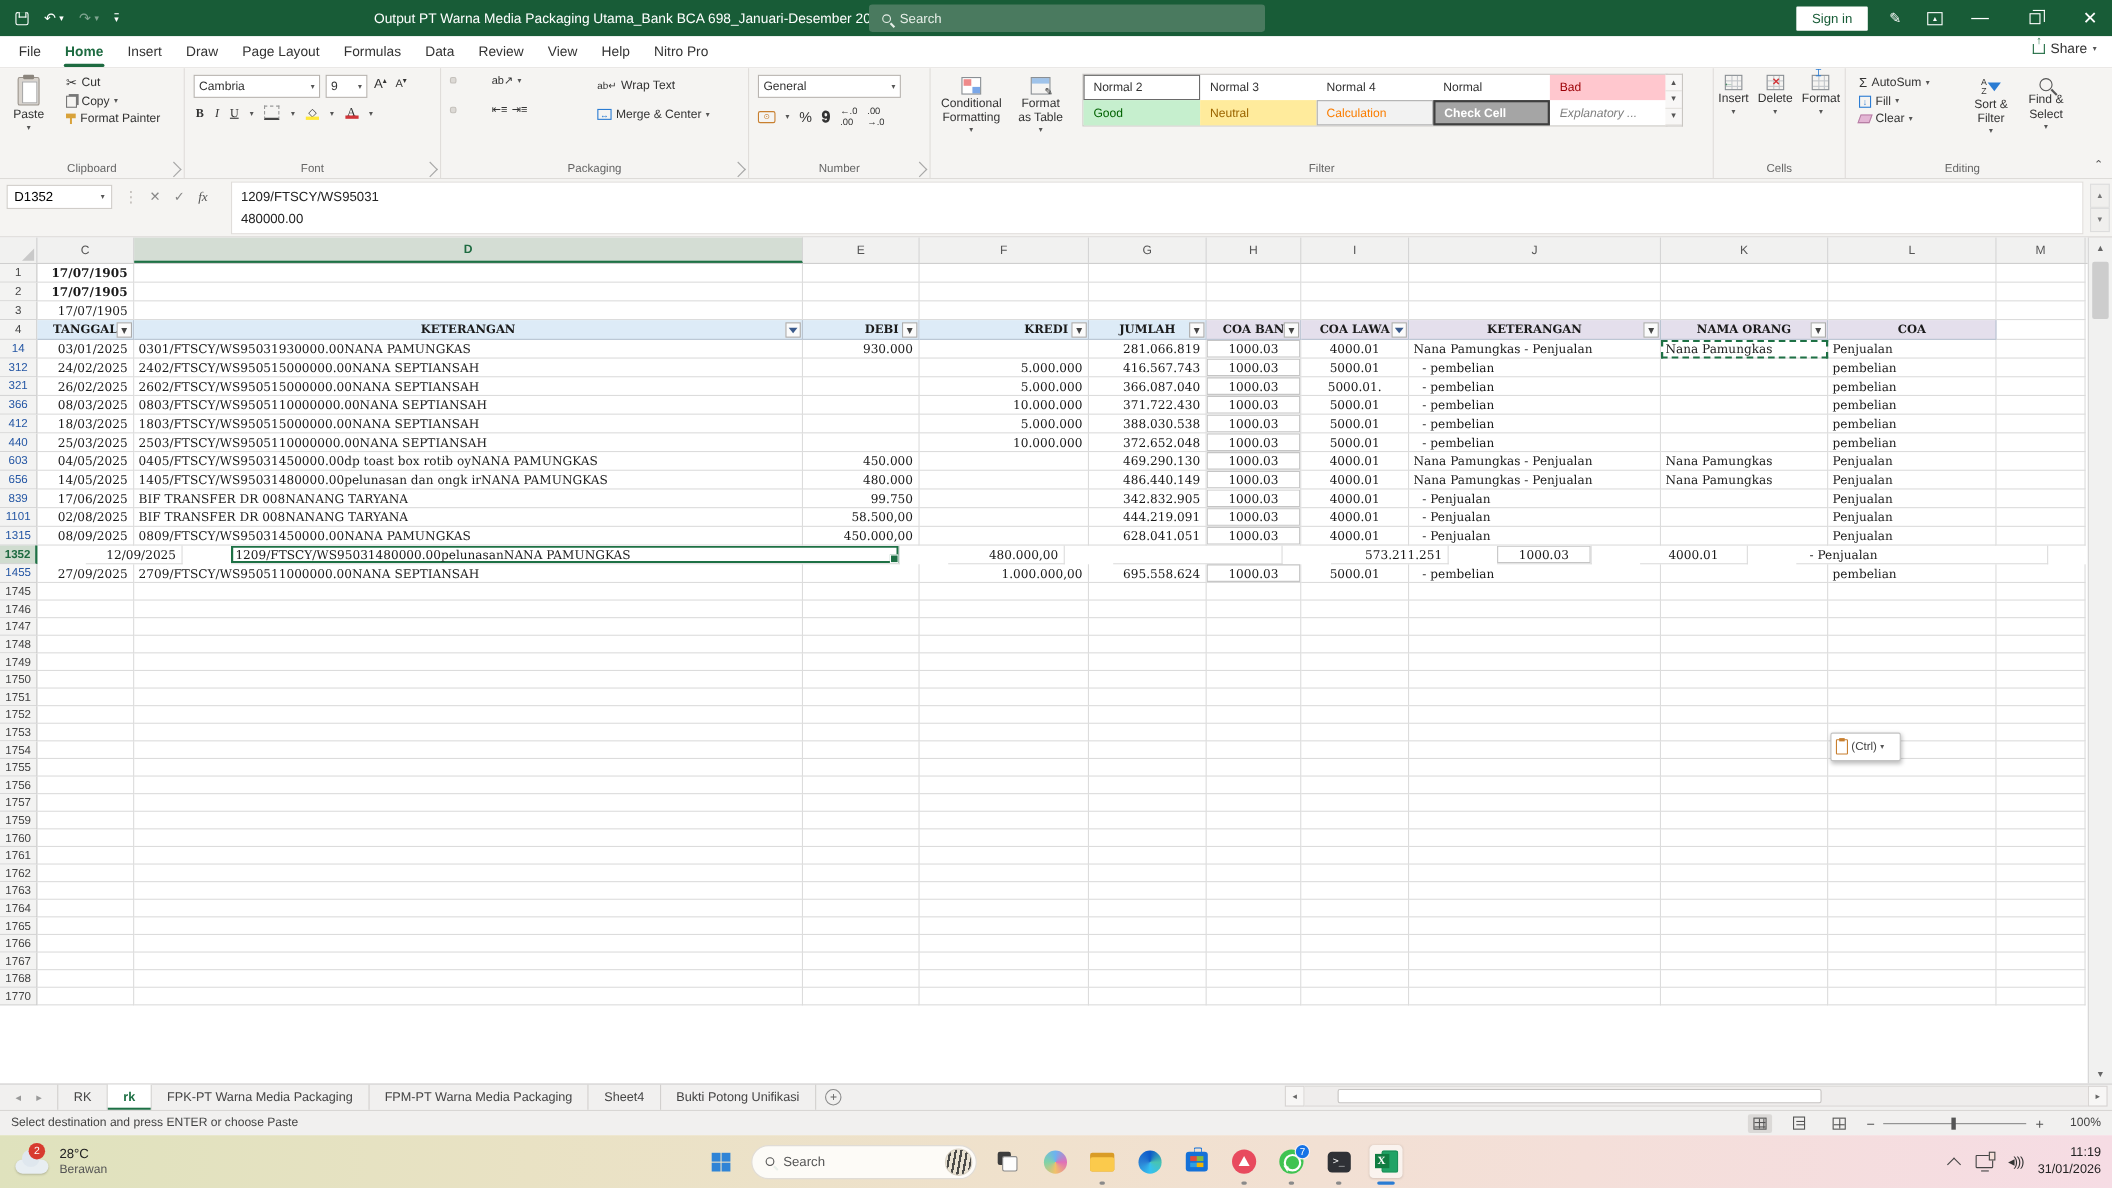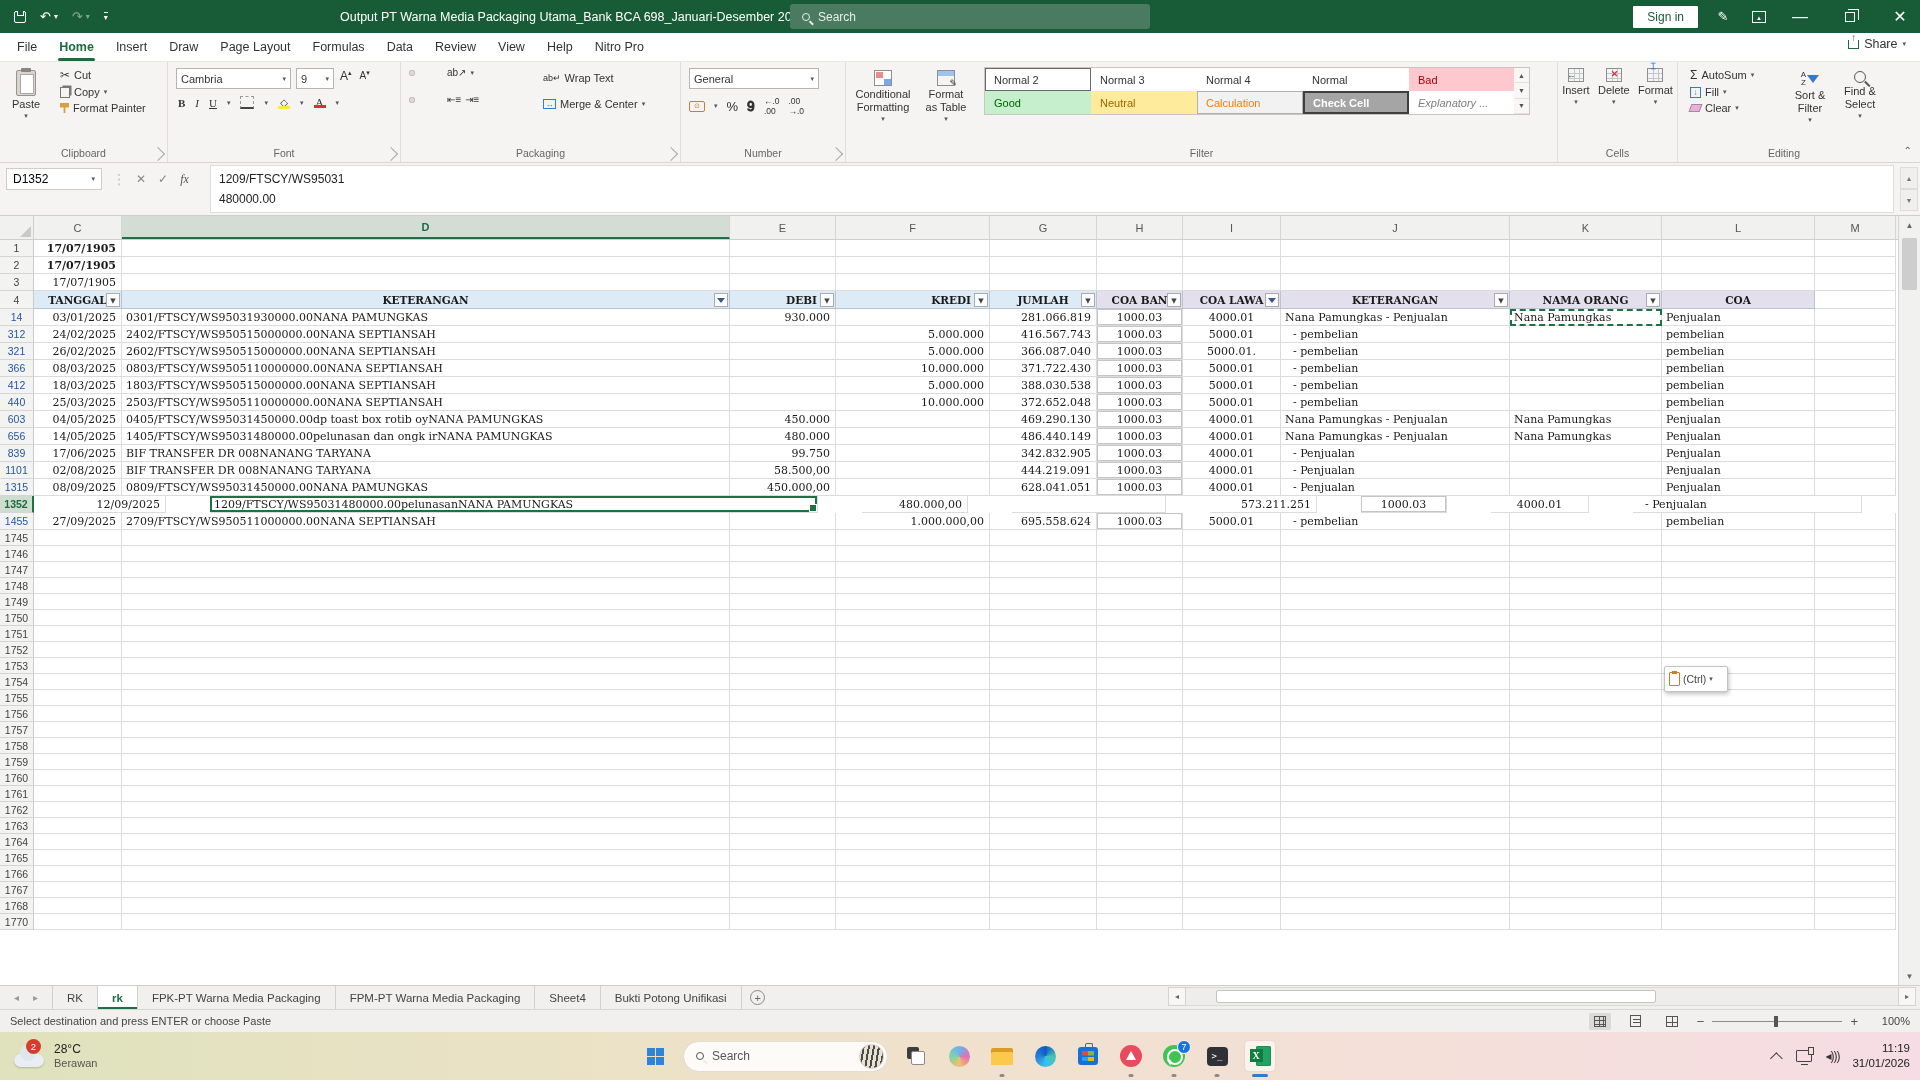--- a/index.html
+++ b/index.html
@@ -933,34 +933,20 @@
         <div class="gcell a-r" style="width: 154px; flex: 0 0 auto;"></div>
         <div class="gcell a-r" style="width: 107px; flex: 0 0 auto;"></div>
         <div class="gcell a-c" style="width: 86px; flex: 0 0 auto;"></div>
         <div class="gcell a-c" style="width: 98px; flex: 0 0 auto;"></div>
         <div class="gcell a-l" style="width: 229px; flex: 0 0 auto;"></div>
         <div class="gcell a-l" style="width: 152px; flex: 0 0 auto;"></div>
         <div class="gcell a-l" style="width: 153px; flex: 0 0 auto;"></div>
         <div class="gcell a-l" style="width: 81px; flex: 0 0 auto;"></div>
       </div>
       <div class="grow" style="height: 16px;">
-        <div class="gcell rowhdr" style="width: 34px; flex: 0 0 auto;">1758</div>
-        <div class="gcell a-r" style="width: 88px; flex: 0 0 auto;"></div>
-        <div class="gcell a-l" style="width: 608px; flex: 0 0 auto;"></div>
-        <div class="gcell a-r" style="width: 106px; flex: 0 0 auto;"></div>
-        <div class="gcell a-r" style="width: 154px; flex: 0 0 auto;"></div>
-        <div class="gcell a-r" style="width: 107px; flex: 0 0 auto;"></div>
-        <div class="gcell a-c" style="width: 86px; flex: 0 0 auto;"></div>
-        <div class="gcell a-c" style="width: 98px; flex: 0 0 auto;"></div>
-        <div class="gcell a-l" style="width: 229px; flex: 0 0 auto;"></div>
-        <div class="gcell a-l" style="width: 152px; flex: 0 0 auto;"></div>
-        <div class="gcell a-l" style="width: 153px; flex: 0 0 auto;"></div>
-        <div class="gcell a-l" style="width: 81px; flex: 0 0 auto;"></div>
-      </div>
-      <div class="grow" style="height: 16px;">
         <div class="gcell rowhdr" style="width: 34px; flex: 0 0 auto;">1759</div>
         <div class="gcell a-r" style="width: 88px; flex: 0 0 auto;"></div>
         <div class="gcell a-l" style="width: 608px; flex: 0 0 auto;"></div>
         <div class="gcell a-r" style="width: 106px; flex: 0 0 auto;"></div>
         <div class="gcell a-r" style="width: 154px; flex: 0 0 auto;"></div>
         <div class="gcell a-r" style="width: 107px; flex: 0 0 auto;"></div>
         <div class="gcell a-c" style="width: 86px; flex: 0 0 auto;"></div>
         <div class="gcell a-c" style="width: 98px; flex: 0 0 auto;"></div>
         <div class="gcell a-l" style="width: 229px; flex: 0 0 auto;"></div>
         <div class="gcell a-l" style="width: 152px; flex: 0 0 auto;"></div>

